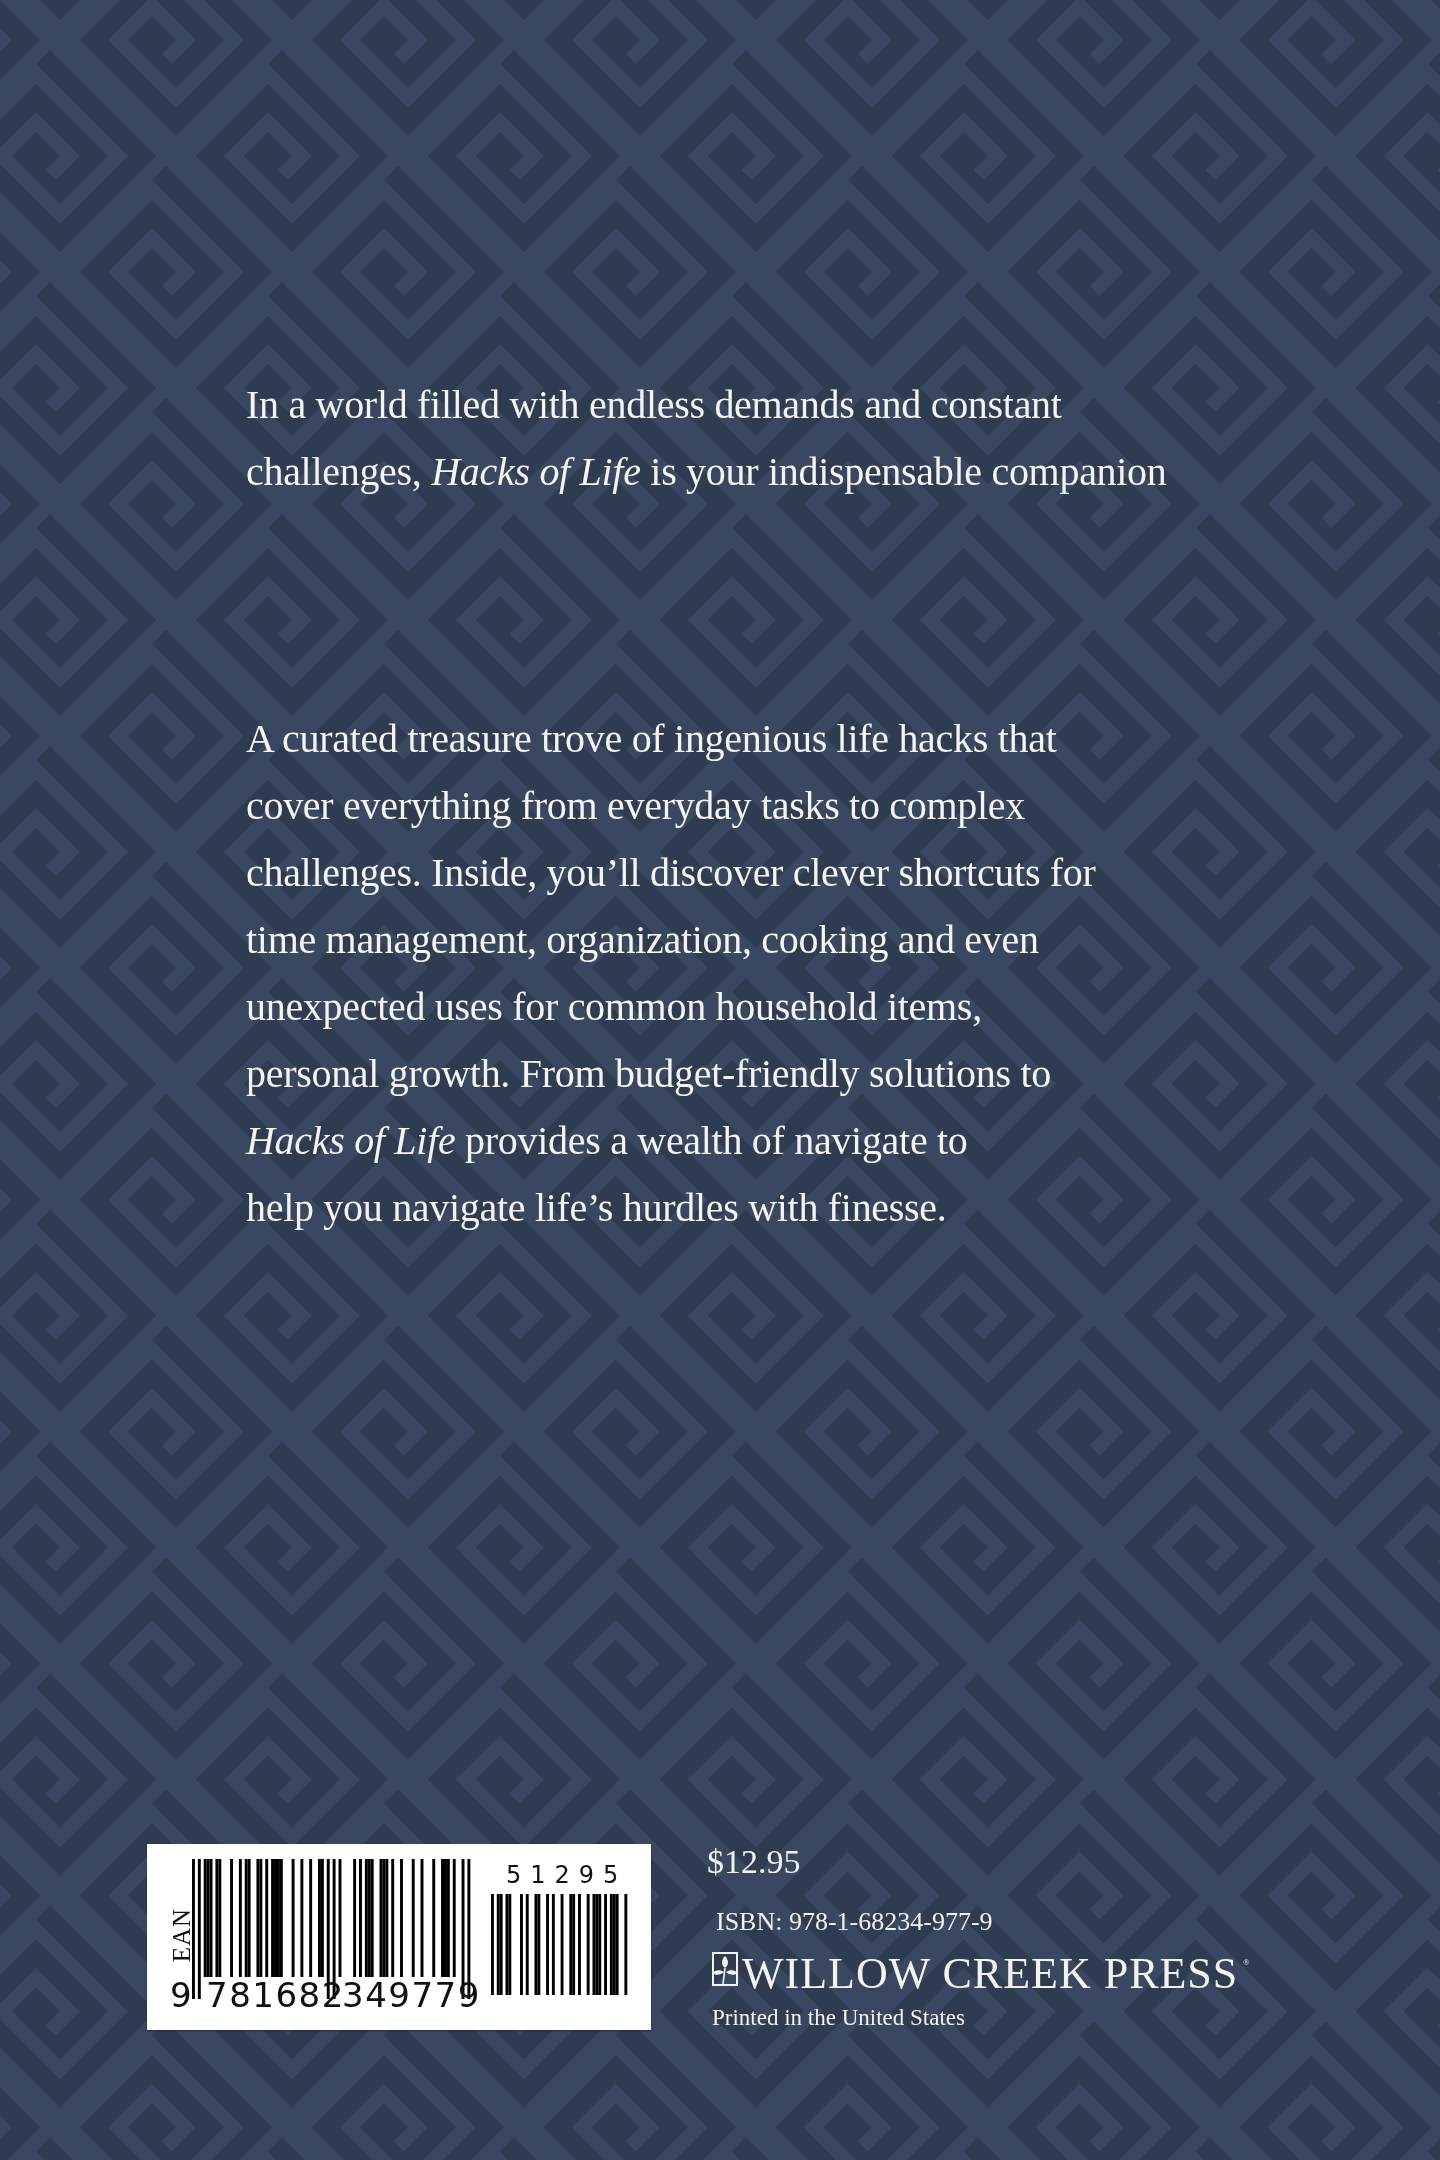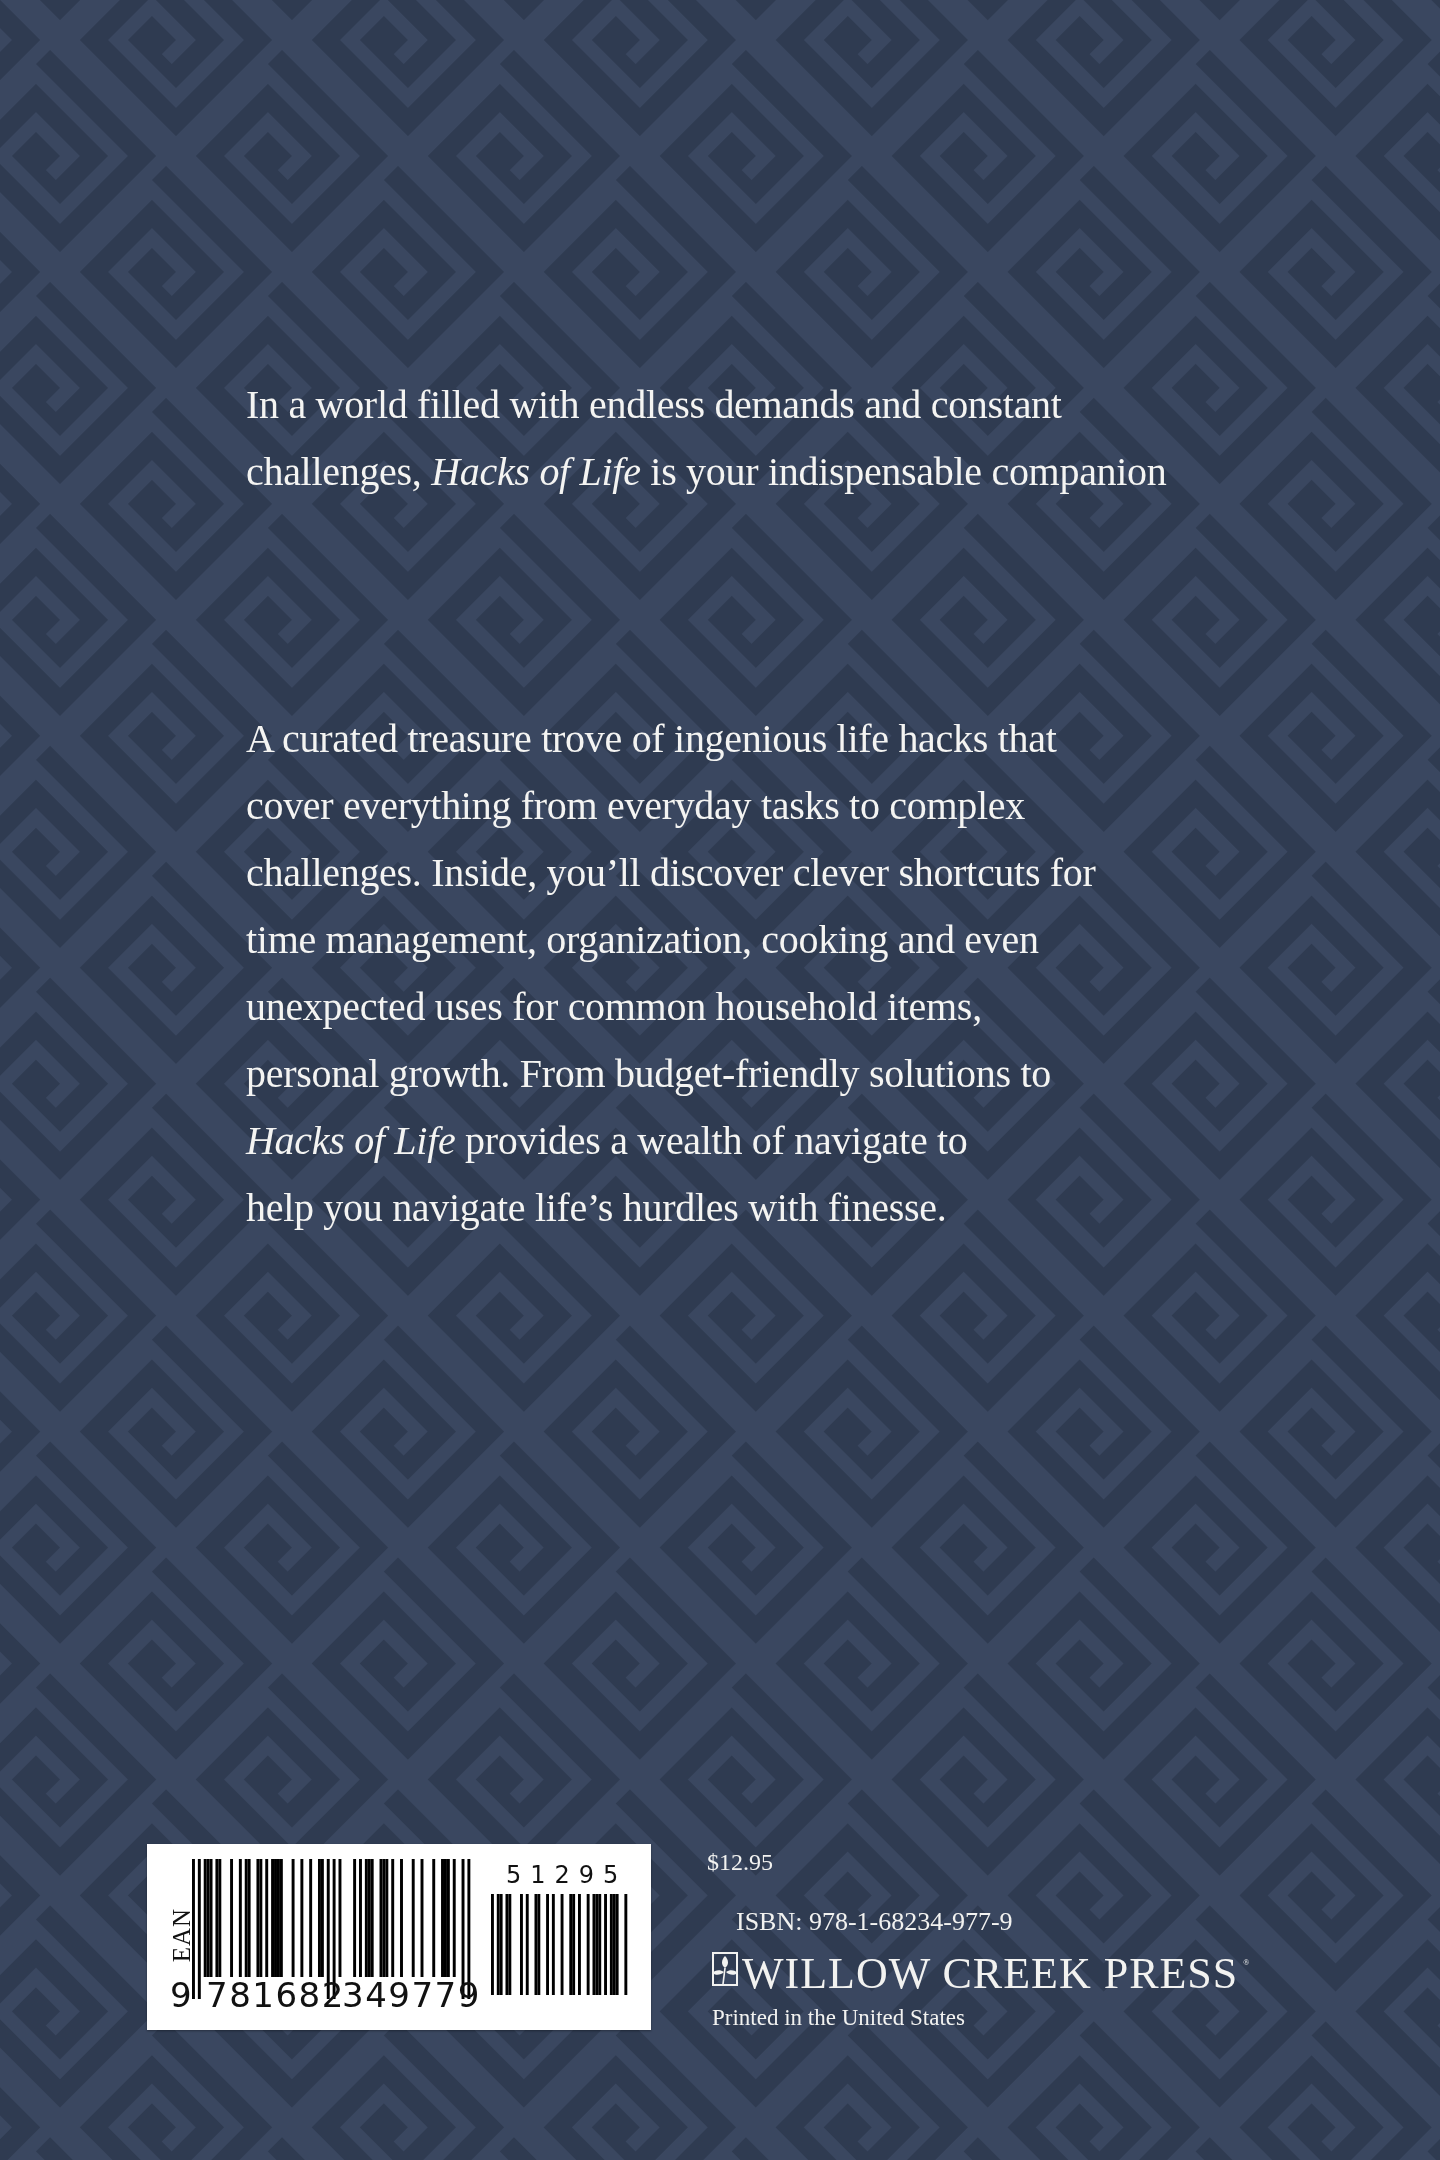--- a/index.html
+++ b/index.html
@@ -12,22 +12,22 @@
   #p2 { top:705px; }
 
   .barcode-box { position:absolute; left:147px; top:1844px; width:504px; height:186px; background:#ffffff; box-shadow:0 1px 2px rgba(0,0,0,0.35); }
   .ean-label { position:absolute; left:152px; top:1922px; width:60px; height:26px; transform:rotate(-90deg); transform-origin:center; color:#111; font-family:"Liberation Serif", serif; font-size:25px; line-height:26px; text-align:center; letter-spacing:1px; }
   .bars { position:absolute; }
   .bars svg { display:block; }
   .digits { position:absolute; font-family:"DejaVu Sans", sans-serif; color:#111; font-size:34px; line-height:34px; }
   .addon-digits { position:absolute; left:506px; top:1861px; font-family:"DejaVu Sans", sans-serif; color:#111; font-size:24px; line-height:28px; letter-spacing:9px;text-align:right; }
 
   .meta { position:absolute; color:#f2f2f0; white-space:nowrap; }
-  .price { left:707px; top:1842px; font-size:24px; line-height:40px; }
-  .isbn { left:736px; top:1906px; font-size:26px; line-height:32px; }
+  .price { left:707px; top:1842px; font-size:34px; line-height:40px; }
+  .isbn { left:716px; top:1906px; font-size:26px; line-height:32px; }
   .publisher { left:712px; top:1952px; display:flex; align-items:flex-start; gap:4px; }
   .publisher .logo { width:26px; height:34px; }
   .publisher .name { font-size:44px; line-height:44px; letter-spacing:1px; }
   .publisher .reg { font-size:8px; align-self:flex-start; margin-left:1px; margin-top:6px; }
   .printed { left:712px; top:2004px; font-size:23px; line-height:28px; }
 </style>
 </head>
 <body>
 
 <svg id="bg" xmlns="http://www.w3.org/2000/svg" width="1440" height="2160">

